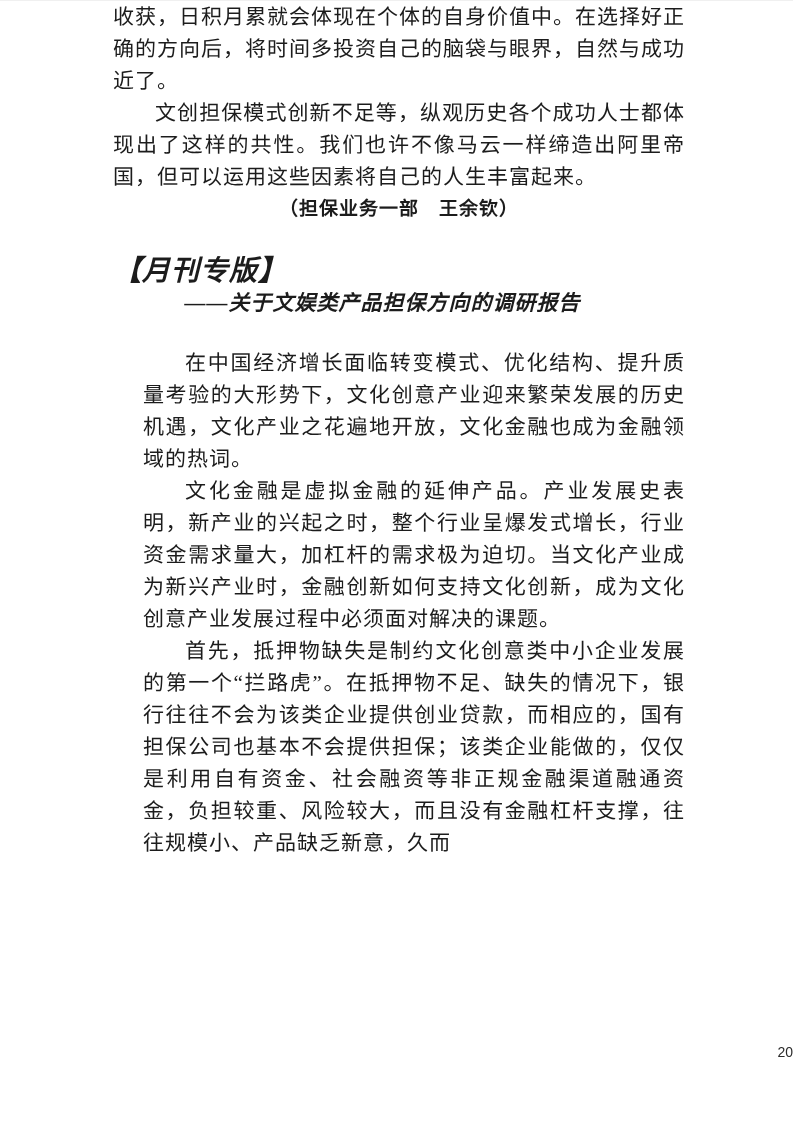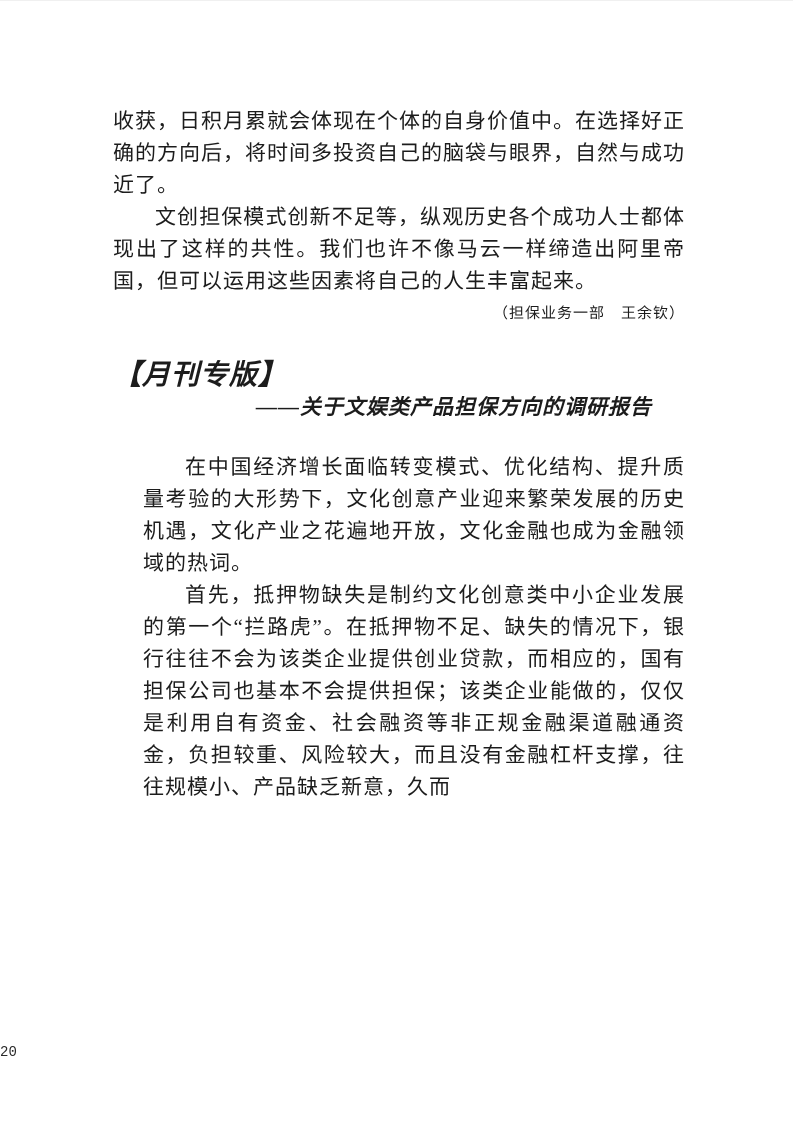--- a/index.html
+++ b/index.html
@@ -17,40 +17,40 @@
     box-sizing: border-box;
     overflow: hidden;
     color: #1c1c1c;
     font-family: "Liberation Serif", "DejaVu Serif", serif;
   }
   .content {
     position: absolute;
     top: 0;
     left: 113px;
     width: 572px;
-    padding-top: 104px;
   }
   p {
     margin: 0;
   }
   .body-text {
     font-size: 21px;
     line-height: 32px;
     letter-spacing: 1px;
     text-align: justify;
     text-justify: inter-ideograph;
   }
   .indent {
     text-indent: 2em;
   }
   .attribution {
-    font-size: 15px;
+    font-size: 19px;
     line-height: 32px;
     letter-spacing: 1px;
-    text-align: right;
+    text-align: center;
+    font-weight: bold;
   }
   .section-label {
     margin: 30px 0 0 0;
     font-size: 28px;
     line-height: 32px;
     font-weight: 700;
     font-style: italic;
     letter-spacing: 1px;
   }
   .article-title {
@@ -61,38 +61,38 @@
     font-weight: 700;
     text-align: center;
     letter-spacing: 1px;
   }
   .article-subtitle {
     margin: 0;
     font-size: 21px;
     line-height: 32px;
     font-weight: 600;
     font-style: italic;
-    text-align: right;
+    text-align: center;
     padding-right: 33px;
     letter-spacing: 1px;
   }
   .article-body {
     margin-top: 28px;
     margin-left: 30px;
   }
   .page-number {
     position: absolute;
     left: 0;
-    right: 12px;
+    right: 0;
     bottom: 62px;
-    text-align: left;
+    text-align: right;
     font-size: 14px;
     line-height: 16px;
     color: #2a2a2a;
-    font-family: Liberation Mono, monospace;
+    font-family: Liberation Sans, sans-serif;
   }
 </style>
 </head>
 <body>
 
 <div class="page">
   <div class="content">
 
     <p class="body-text">收获，日积月累就会体现在个体的自身价值中。在选择好正确的方向后，将时间多投资自己的脑袋与眼界，自然与成功近了。</p>
 
@@ -100,18 +100,19 @@
 
     <p class="attribution">（担保业务一部　王余钦）</p>
 
     <p class="section-label">【月刊专版】</p>
 
 
     <p class="article-subtitle">——关于文娱类产品担保方向的调研报告</p>
 
     <div class="article-body">
       <p class="body-text indent">在中国经济增长面临转变模式、优化结构、提升质量考验的大形势下，文化创意产业迎来繁荣发展的历史机遇，文化产业之花遍地开放，文化金融也成为金融领域的热词。</p>
+      <p class="body-text indent">文化金融是虚拟金融的延伸产品。产业发展史表明，新产业的兴起之时，整个行业呈爆发式增长，行业资金需求量大，加杠杆的需求极为迫切。当文化产业成为新兴产业时，金融创新如何支持文化创新，成为文化创意产业发展过程中必须面对解决的课题。</p>
       <p class="body-text indent">首先，抵押物缺失是制约文化创意类中小企业发展的第一个“拦路虎”。在抵押物不足、缺失的情况下，银行往往不会为该类企业提供创业贷款，而相应的，国有担保公司也基本不会提供担保；该类企业能做的，仅仅是利用自有资金、社会融资等非正规金融渠道融通资金，负担较重、风险较大，而且没有金融杠杆支撑，往往规模小、产品缺乏新意，久而</p>
     </div>
   </div>
 
   <div class="page-number">20</div>
 </div>
 
 </body></html>

